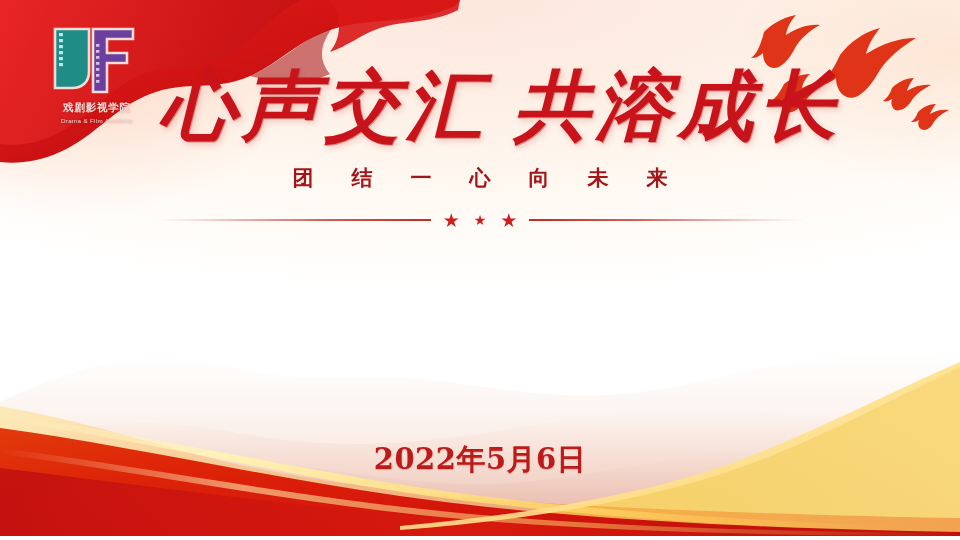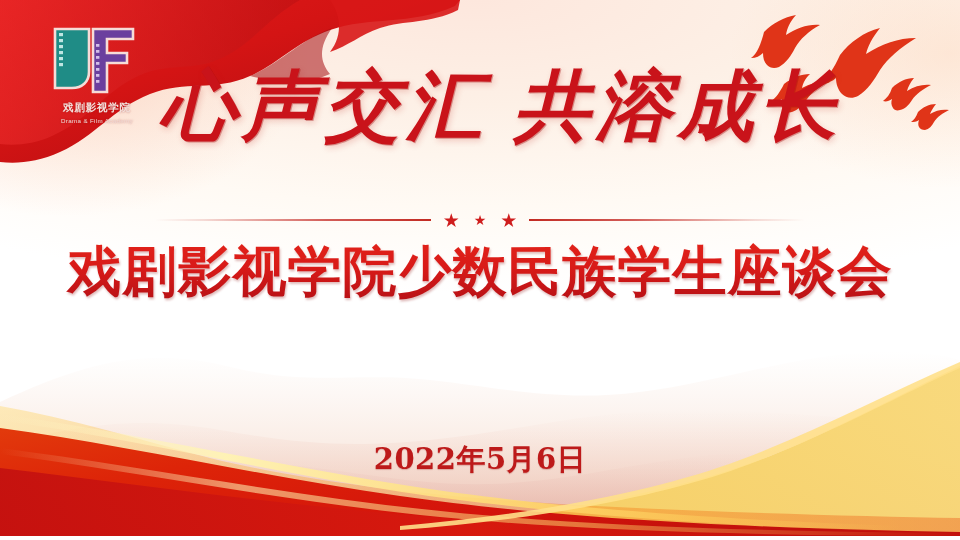--- a/index.html
+++ b/index.html
@@ -210,32 +210,32 @@
         <path d="M152,88 C158,82 166,78 174,78 C170,83 168,87 167,91 C175,86 183,84 191,85 C183,89 176,94 172,100 C169,105 165,109 160,110 C157,111 154,110 153,108 C151,105 151,102 152,99 C149,101 146,102 143,101 C147,98 150,94 152,88 Z"></path>
         <path d="M178,112 C183,107 189,104 196,104 C193,108 191,111 190,114 C196,110 203,109 209,110 C203,113 197,117 194,122 C192,126 189,129 185,130 C182,130 180,129 179,127 C178,125 178,123 179,120 C176,122 174,122 171,122 C174,120 176,117 178,112 Z"></path>
       </g>
     </svg>
   </div>
 
   <div class="calli">
     <span>心声交汇</span><span class="gap"></span><span>共溶成长</span>
   </div>
 
+  <div class="subtitle">团结一心向未来</div>
 
   <div class="divider">
     <span class="div-line left"></span>
     <span class="stars">
       <span class="star s1">★</span>
       <span class="star s2">★</span>
       <span class="star s3">★</span>
     </span>
     <span class="div-line right"></span>
   </div>
 
-  <div class="headline">戏剧影视学院少数民族学生座谈会</div>
 
   <div class="mountains">
     <svg viewBox="0 0 960 230" preserveAspectRatio="none">
       <defs>
         <linearGradient id="mA" x1="0" y1="0" x2="0" y2="1">
           <stop offset="0%" stop-color="#f6ddd0" stop-opacity=".0"></stop>
           <stop offset="100%" stop-color="#f0cdb8" stop-opacity=".85"></stop>
         </linearGradient>
         <linearGradient id="mB" x1="0" y1="0" x2="0" y2="1">
           <stop offset="0%" stop-color="#f3cfc3" stop-opacity=".0"></stop>

